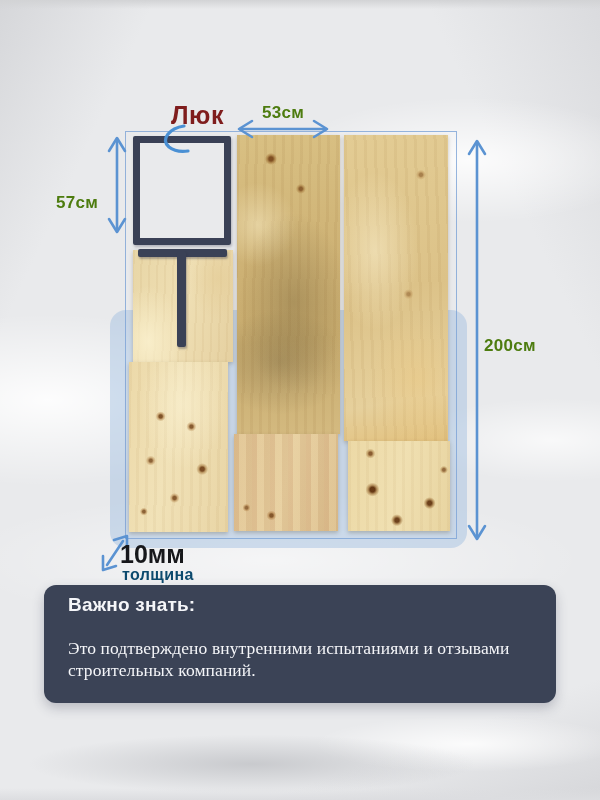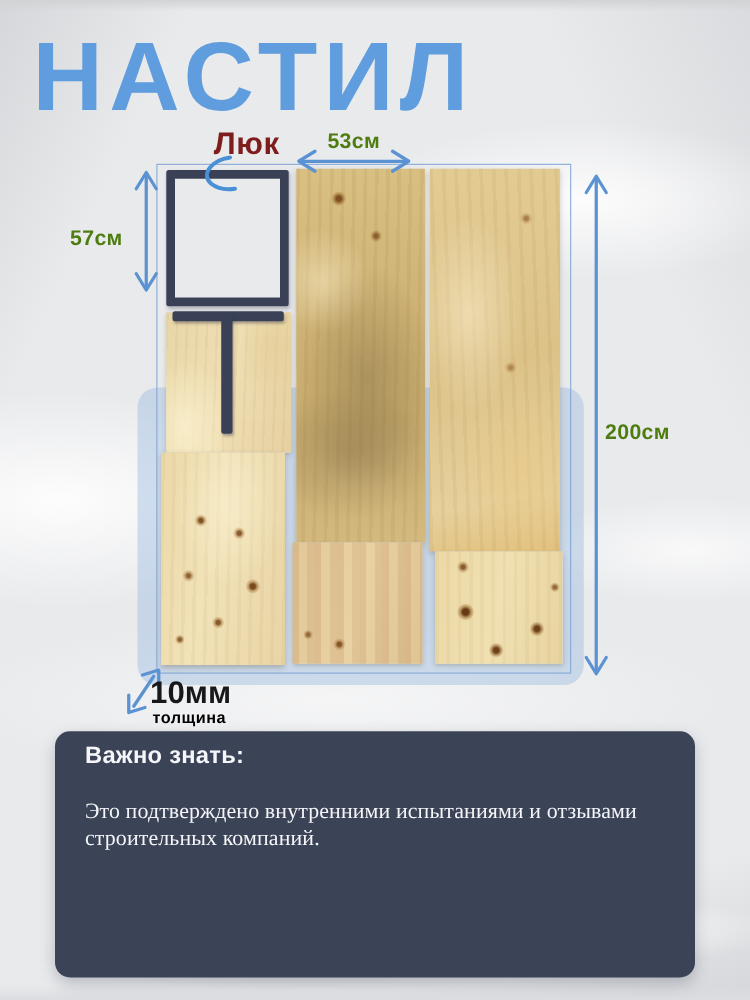--- a/index.html
+++ b/index.html
@@ -109,48 +109,47 @@
     box-sizing:border-box;border:7px solid #3a4156;border-radius:2px;
     box-shadow:1px 2px 3px rgba(50,50,70,.3);
   }
   .tbar-h{position:absolute;left:138px;top:249px;width:89px;height:8px;background:#3a4156;border-radius:2px;box-shadow:1px 2px 2px rgba(50,50,70,.35);}
   .tbar-v{position:absolute;left:177px;top:251px;width:9px;height:96px;background:#3a4156;border-radius:2px;box-shadow:1px 2px 2px rgba(50,50,70,.35);}
 
   
   .dim{position:absolute;font-weight:700;color:#4d7c0f;font-size:17px;letter-spacing:.3px;}
   .lbl-hatch{position:absolute;left:171px;top:101px;font-weight:700;font-size:25px;color:#7f1d1d;letter-spacing:.5px;}
   .lbl-width{left:283px;top:103px;transform:translateX(-50%);}
-  .lbl-hheight{left:56px;top:181px;}
+  .lbl-hheight{left:56px;top:193px;}
   .lbl-length{left:484px;top:336px;}
   .lbl-thick{position:absolute;left:120px;top:540px;font-weight:700;font-size:25px;color:#17181b;}
-  .lbl-thick-cap{position:absolute;left:122px;top:566px;font-weight:700;font-size:13px;color:#000000;letter-spacing:.4px;}
+  .lbl-thick-cap{position:absolute;left:122px;top:566px;font-weight:700;font-size:16px;color:#0c4a6e;letter-spacing:.4px;}
 
   .overlay{position:absolute;left:0;top:0;}
   .arrow{stroke:#5b93d2;stroke-width:2.6;fill:none;stroke-linecap:round;stroke-linejoin:round;}
   .hook{stroke:#4a90d4;stroke-width:3.2;fill:none;stroke-linecap:round;}
 
   
   .info-box{
-    position:absolute;left:44px;top:585px;width:512px;height:197px;
+    position:absolute;left:44px;top:585px;width:512px;height:118px;
     box-sizing:border-box;border-radius:12px;background:#3b4356;
     color:#f5f6f9;padding:9px 30px 0 24px;
     box-shadow:0 5px 12px rgba(60,65,85,.28);
   }
   .info-heading{font-size:19px;font-weight:700;line-height:22px;letter-spacing:.2px;}
   .info-box p{margin:0;font-size:17.5px;line-height:22px;max-width:452px;letter-spacing:.1px;}
   .info-box p.gap{margin-top:21px;font-family:Liberation Serif, serif;}
   .info-box b{font-weight:700;}
 </style>
 </head>
 <body>
 
 <div class="stage">
   <div class="fabric"></div>
 
-  <h1 class="page-title">НАСТИЛ</h1>
 
   <div>
     <div class="highlight-panel"></div>
     <div class="outline-box"></div>
 
     <div class="ply ply-m1 screws"></div>
     <div class="ply ply-m2 screws"></div>
     <div class="ply ply-r1 screws"></div>
     <div class="ply ply-r2 screws"></div>
     <div class="ply ply-l1"></div>

